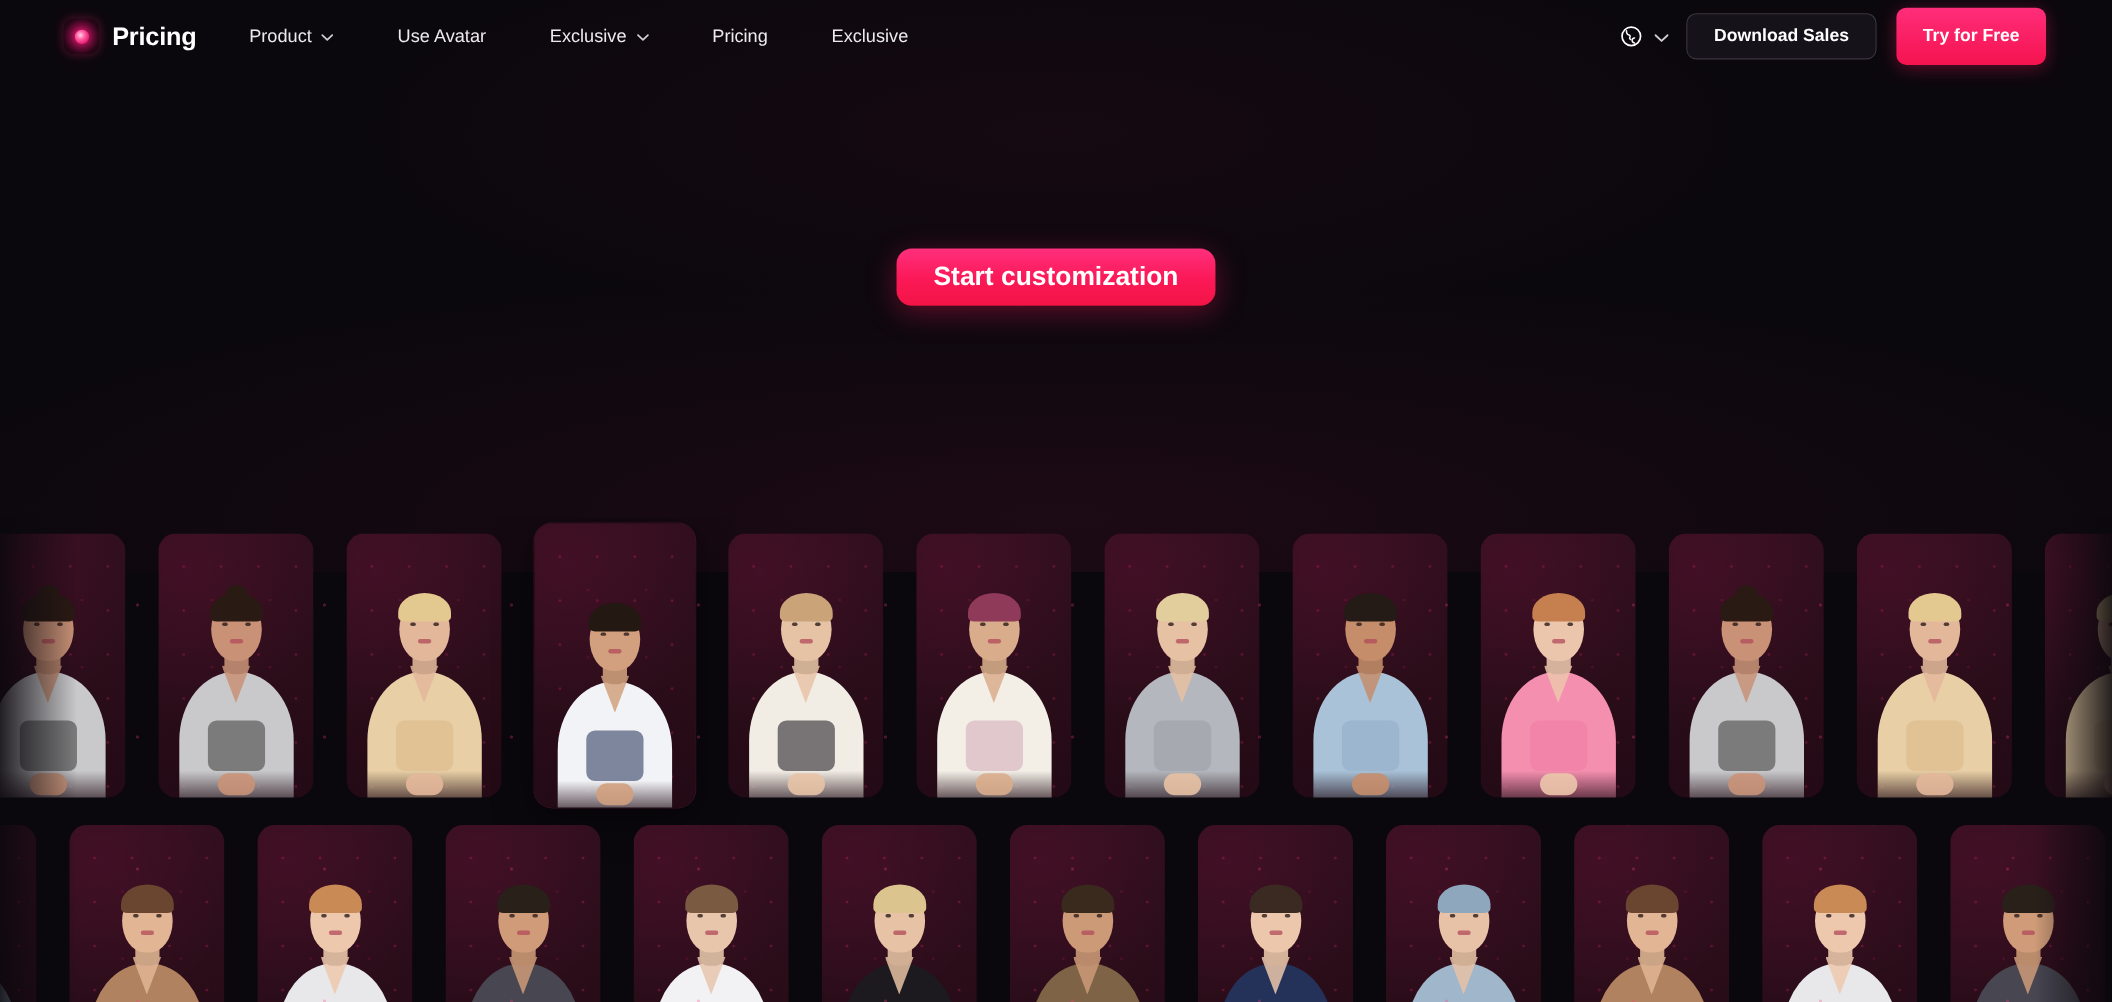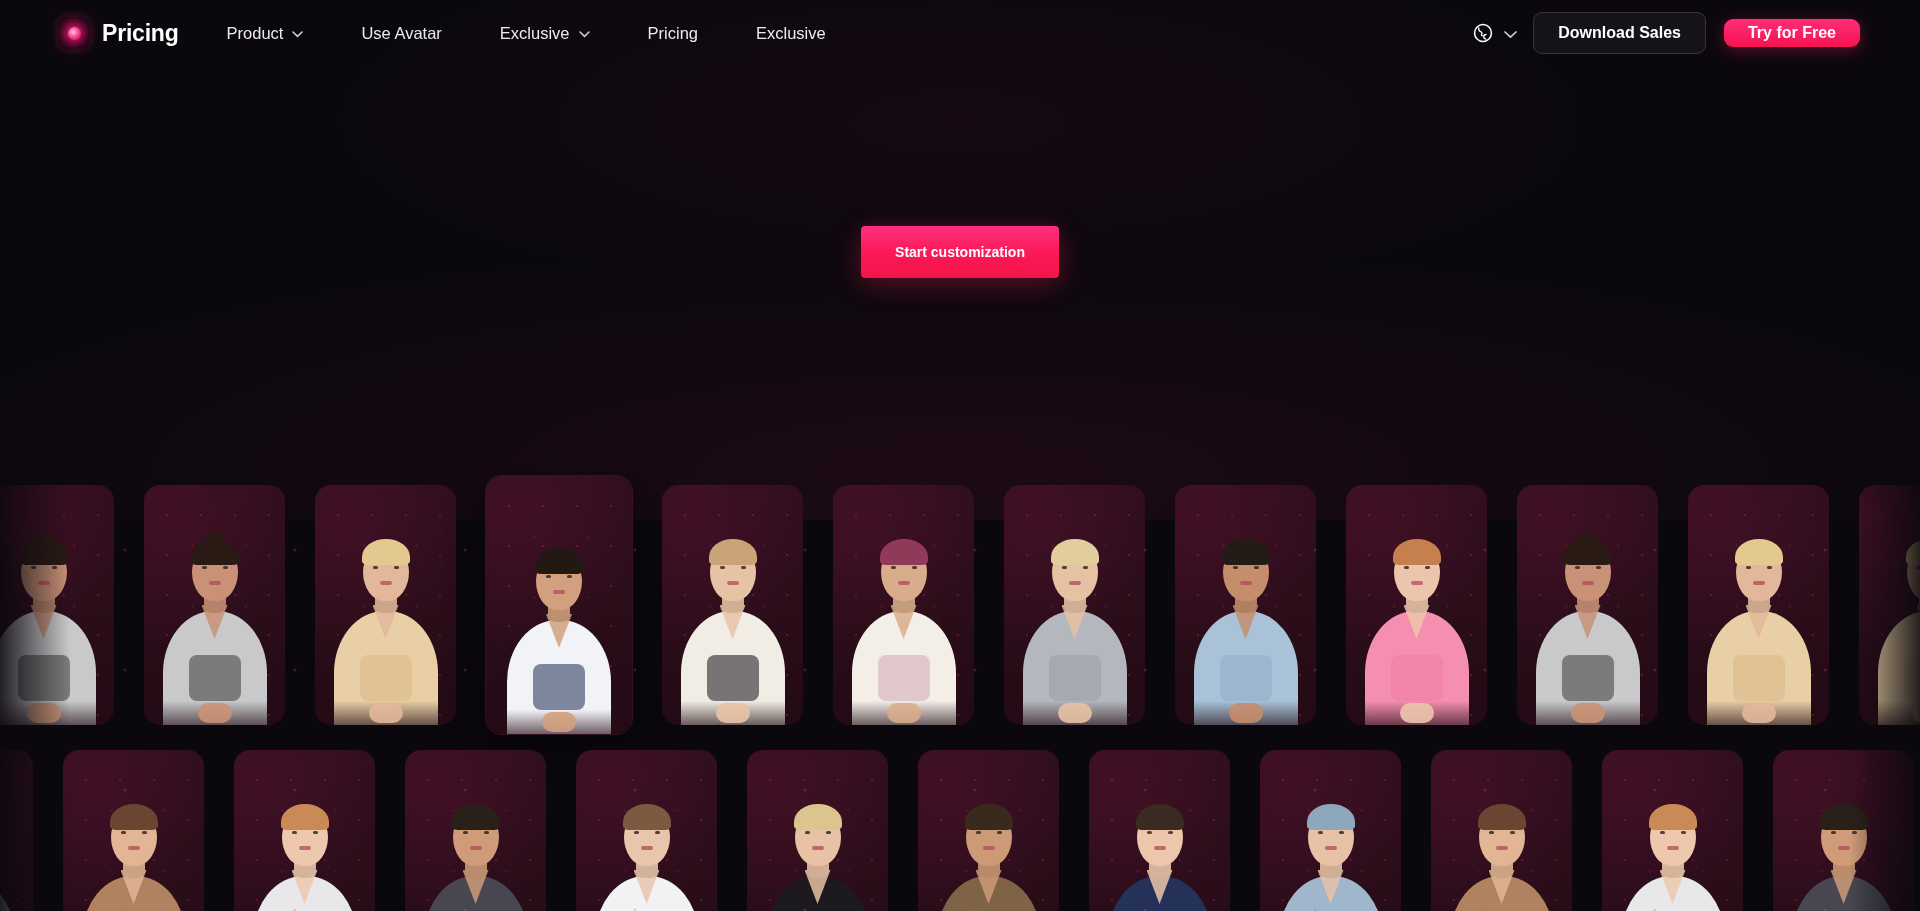--- a/index.html
+++ b/index.html
@@ -68,21 +68,21 @@
   .btn {
     border-radius: 9px; font-size: 16px; font-weight: 700;
     display: flex; align-items: center; justify-content: center;
     cursor: pointer; white-space: nowrap;
   }
   .btn-outline {
     height: 42px; padding: 0 24px; color: #ffffff;
     background: #15121a; border: 1px solid #3a343f;
   }
   .btn-primary {
-    height: 28px; padding: 0 24px; color: #ffffff; border: none;
+    height: 52px; padding: 0 24px; color: #ffffff; border: none;
     background: linear-gradient(180deg, #ff2d7a 0%, #f5134f 100%);
     box-shadow: 0 3px 16px rgba(255,25,100,0.35);
   }
 
   
   .hero {
     position: relative; z-index: 6;
     text-align: center;
     padding-top: 98px;
   }
@@ -90,22 +90,22 @@
     color: #ffffff;
     font-size: 62px;
     font-weight: 700;
     font-style: italic;
     letter-spacing: -0.5px;
     line-height: 1.1;
     text-shadow: 0 2px 26px rgba(0,0,0,0.6);
   }
   .hero-cta-wrap { margin-top: 62px; display: flex; justify-content: center; }
   .hero-cta {
-    height: 52px; padding: 0 34px; border-radius: 4px; border: none;
-    color: #ffffff; font-size: 14px; font-weight: 700;
+    height: 52px; padding: 0 34px; border-radius: 14px; border: none;
+    color: #ffffff; font-size: 24px; font-weight: 700;
     font-family: "Liberation Sans", sans-serif;
     background: linear-gradient(180deg, #ff2f7d 0%, #fb1856 55%, #f31446 100%);
     box-shadow: 0 6px 26px rgba(250,25,95,0.34);
     cursor: pointer;
     display: flex; align-items: center; justify-content: center;
   }
 
   
   .gallery {
     position: absolute; left: 0; right: 0; top: 470px; bottom: 0;

